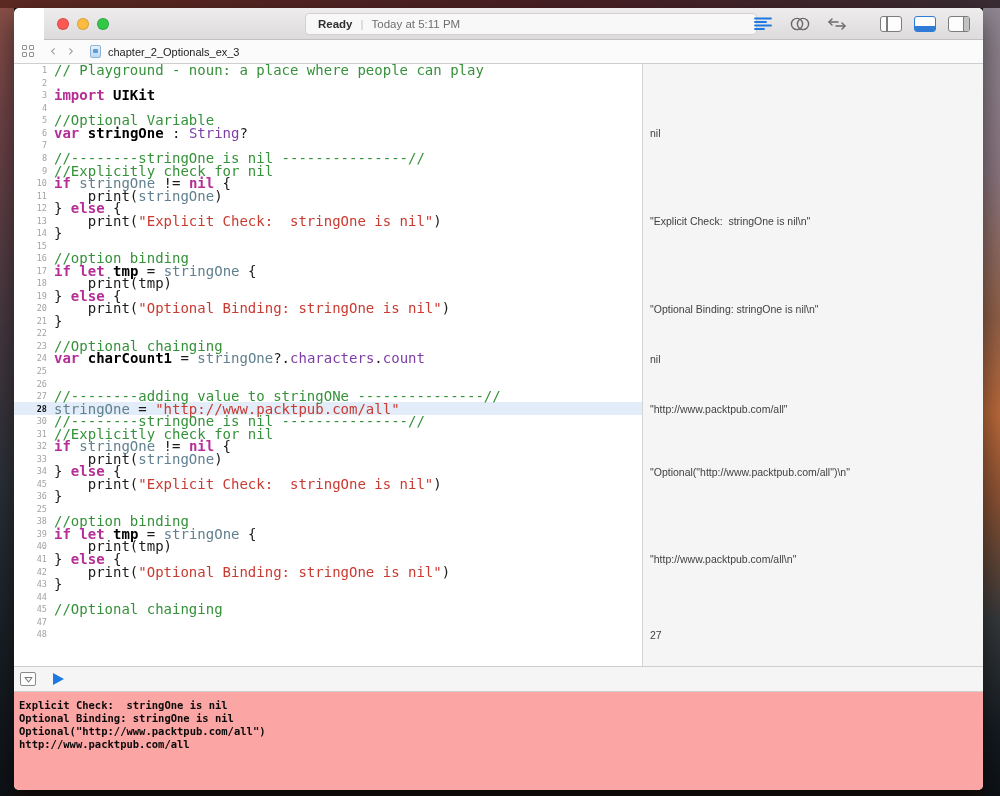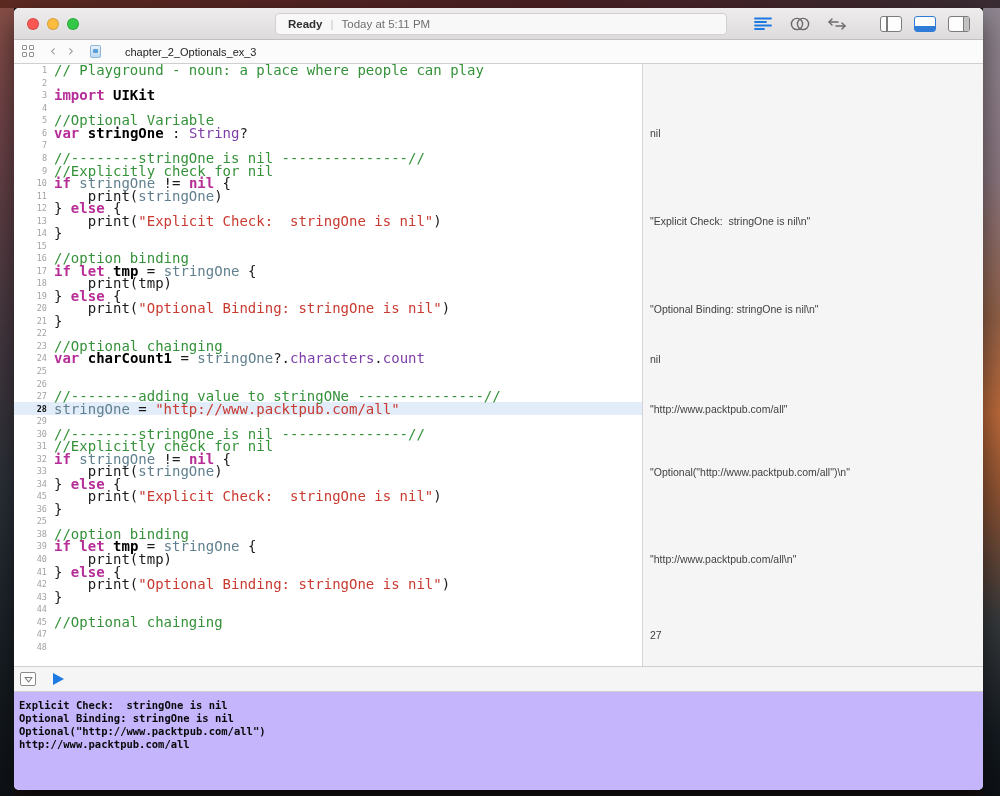--- a/index.html
+++ b/index.html
@@ -5,21 +5,21 @@
   * { margin:0; padding:0; box-sizing:border-box; }
   html,body { width:1000px; height:796px; overflow:hidden; background:#14100f; font-family:"Liberation Sans", sans-serif; }
   .edge { position:absolute; top:0; height:796px; z-index:0; }
   .edge-left { left:0; width:14px; background:linear-gradient(#8a5047 0%, #6e4348 16%, #4b3a42 38%, #2a3038 62%, #161c22 85%, #0e1216 100%); }
   .edge-right { right:0; width:17px; background:linear-gradient(#8f8792 0%, #8b7680 22%, #936148 40%, #bd6a3a 52%, #8a5133 63%, #36393c 78%, #151b21 92%, #0d1115 100%); }
   .edge-top { position:absolute; top:0; left:0; width:1000px; height:8px; background:linear-gradient(90deg,#5e2a22,#4a2024 55%,#3a2c33); z-index:1; }
 
   .window { position:absolute; left:14px; top:8px; width:969px; height:782px; background:#fff; border-radius:5px; box-shadow:0 10px 28px rgba(0,0,0,.55); z-index:2; overflow:hidden; display:flex; flex-direction:column; }
 
   
-  .titlebar { height:32px; background:linear-gradient(#eeecec,#dddbdb); border-bottom:1px solid #c2c0c0; position:relative; flex:0 0 auto; }
+  .titlebar { height:32px; background:linear-gradient(#eeecec,#dddbdb); border-bottom:1px solid #c2c0c0; position:relative; flex:0 0 auto;margin-left:30px; }
   .lights { position:absolute; left:13px; top:10px; display:flex; gap:8px; }
   .light { width:12px; height:12px; border-radius:50%; border:0.5px solid rgba(0,0,0,.15); }
   .statusbox { position:absolute; left:261px; top:5px; width:452px; height:22px; background:#f8f8f8; border:1px solid #d2d0d0; border-radius:4px; display:flex; align-items:center; padding-left:12px; font-size:11.5px; }
   .statusbox .ready { font-weight:bold; color:#2e2e2e; }
   .statusbox .sep { color:#c4c4c4; margin:0 8px; font-weight:normal; }
   .statusbox .time { color:#6f6f6f; }
   .tb-icons { position:absolute; right:12px; top:6px; display:flex; align-items:center; gap:9px; }
   .tb-group { display:flex; align-items:center; gap:13px; }
   .tb-gap { width:12px; }
   .icon-btn { display:flex; align-items:center; justify-content:center; width:24px; height:20px; cursor:default; }
@@ -31,21 +31,21 @@
   .panel-icon .fill-b { position:absolute; left:0; right:0; bottom:0; height:5px; background:#2e7cd5; border-radius:0 0 1px 1px; }
 
   
   .jumpbar { height:24px; background:#fbfbfb; border-bottom:1px solid #cfcfcf; display:flex; align-items:center; flex:0 0 auto; position:relative; }
   .grid-icon { margin-left:8px; width:13px; height:13px; display:grid; grid-template-columns:5px 5px; grid-template-rows:5px 5px; gap:2px; }
   .grid-icon span { border:1.2px solid #8f8f8f; border-radius:1px; }
   .chev { color:#9b9b9b; font-size:15px; line-height:1; padding:0 6px; font-family:"DejaVu Sans", sans-serif; }
   .chev.left { margin-left:9px; }
   .file-icon { width:11px; height:13px; margin-left:10px; border-radius:2px; background:linear-gradient(#e8f2fb,#bcd9f2); border:1px solid #8fb4d6; position:relative; }
   .file-icon:after { content:""; position:absolute; left:2px; top:3px; width:5px; height:4px; background:#5c9fd8; border-radius:1px; }
-  .jump-filename { margin-left:24px; font-size:11px; color:#222; }
+  .jump-filename { margin-left:7px; font-size:11px; color:#222; }
 
   
   .content { display:flex; flex:0 0 auto; height:602px; position:relative; }
   .editor { width:628px; background:#fff; overflow:hidden; }
   .code-row { display:flex; height:12.5417px; align-items:center; }
   .code-row.current { background:#e2edf9; }
   .gutter { flex:0 0 40px; text-align:right; padding-right:7px; font-family:"DejaVu Sans Mono", monospace; font-size:8.5px; color:#a3a3a3; }
   .code-row.current .gutter { color:#111; font-weight:bold; }
   .code-text { font-family:"DejaVu Sans Mono", monospace; font-size:14px; white-space:pre; color:#1b1b1b; }
   .tk-c { color:#35923a; }
@@ -60,21 +60,21 @@
   .results { flex:1; background:#f5f5f5; position:relative; }
   .result-item { position:absolute; left:7px; right:4px; height:12.5417px; display:flex; align-items:center; font-size:10.5px; color:#3f3f3f; white-space:pre; }
 
   
   .debugbar { height:26px; background:#f5f5f5; border-top:1px solid #cfcfcf; border-bottom:1px solid #cfcfcf; display:flex; align-items:center; flex:0 0 auto; }
   .console-toggle { margin-left:6px; width:16px; height:14px; border:1px solid #8a8a8a; border-radius:2px; background:#fdfdfd; display:flex; align-items:center; justify-content:center; }
   .console-toggle svg { display:block; }
   .play-btn { margin-left:17px; width:0; height:0; border-left:11px solid #1d7ae2; border-top:6.5px solid transparent; border-bottom:6.5px solid transparent; }
 
   
-  .console { flex:1; background:#c4b5fd; padding:7px 0 13px 5px; overflow:hidden; }
+  .console { flex:1; background:#fca5a5; padding:7px 0 13px 5px; overflow:hidden; }
   .console-line { font-family:"DejaVu Sans Mono", monospace; font-size:10.5px; font-weight:bold; color:#0a0a0a; line-height:13px; white-space:pre; }
 </style>
 </head>
 <body>
 
 <div class="edge edge-left"></div>
 <div class="edge edge-right"></div>
 <div class="edge-top"></div>
 
 <div class="window">
@@ -260,24 +260,20 @@
           <div class="gutter">26</div>
           <div class="code-text"></div>
         </div>
         <div class="code-row">
           <div class="gutter">27</div>
           <div class="code-text"><span class="tk-c">//--------adding value to stringONe ---------------//</span></div>
         </div>
         <div class="code-row current">
           <div class="gutter">28</div>
           <div class="code-text"><span class="tk-v">stringOne</span><span class="tk-o"> = </span><span class="tk-s">"http://www.packtpub.com/all"</span></div>
-        </div>
-        <div class="code-row">
-          <div class="gutter">29</div>
-          <div class="code-text"></div>
         </div>
         <div class="code-row">
           <div class="gutter">30</div>
           <div class="code-text"><span class="tk-c">//--------stringOne is nil ---------------//</span></div>
         </div>
         <div class="code-row">
           <div class="gutter">31</div>
           <div class="code-text"><span class="tk-c">//Explicitly check for nil</span></div>
         </div>
         <div class="code-row">

